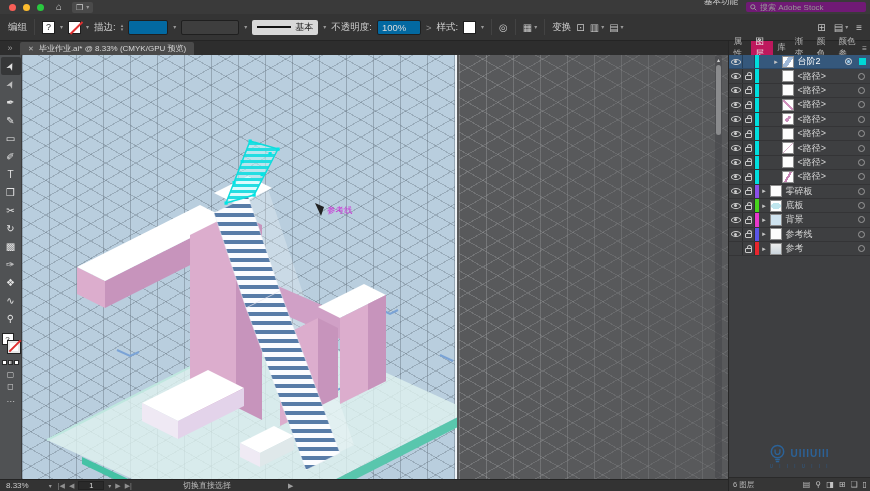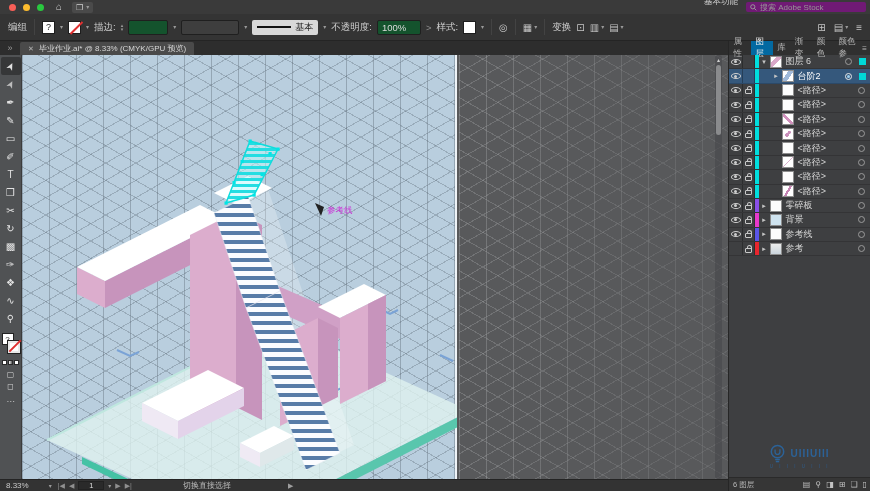--- a/index.html
+++ b/index.html
@@ -17,21 +17,21 @@
   .tb-title{position:absolute;left:0;right:0;text-align:center;color:#c4c4c4;pointer-events:none;}
   .tb-ws{position:absolute;right:132px;display:flex;align-items:center;gap:4px;color:#cdcdcd;flex-direction:column;}
   .tb-search{position:absolute;right:4px;width:120px;height:10px;background:#701a75;border-radius:2px;display:flex;align-items:center;gap:3px;padding:0 4px;color:#969696;font-size:8px;}
   .chev{font-size:6px;color:#9a9a9a;line-height:6px;}
 
   
   .controlbar{position:absolute;left:0;top:14px;width:870px;height:27px;background:#343434;border-bottom:1px solid #242424;display:flex;align-items:center;font-size:9.5px;color:#cfcfcf;gap:5px;padding:0 8px;}
   .cb-sep{width:1px;height:16px;background:#434343;margin:0 2px;flex:0 0 auto;}
   .swatch{width:13px;height:13px;background:#fff;border:1px solid #1d1d1d;display:flex;align-items:center;justify-content:center;color:#222;font-size:9px;position:relative;flex:0 0 auto;}
   .swatch.none:after{content:"";position:absolute;left:-1px;top:5px;width:17px;height:2px;background:#e03030;transform:rotate(-45deg);}
-  .cb-box{height:15px;background:#14532d;border:1px solid #1f1f1f;border-radius:2px;display:flex;align-items:center;padding:0 4px;color:#dcdcdc;}
+  .cb-box{height:15px;background:#0369a1;border:1px solid #1f1f1f;border-radius:2px;display:flex;align-items:center;padding:0 4px;color:#dcdcdc;}
   .cb-box.dim{background:#3e3e3e;color:#8a8a8a;width:58px;}
   .stepper{display:flex;flex-direction:column;font-size:5px;line-height:4px;color:#9a9a9a;}
   .strokestyle{height:15px;background:#d8d8d8;border-radius:2px;color:#1a1a1a;display:flex;align-items:center;gap:4px;padding:0 5px;font-size:9px;}
   .strokestyle .line{width:34px;height:2px;background:#111;}
   .cb-ic{color:#c6c6c6;font-size:10px;display:flex;align-items:center;gap:2px;}
   .cb-right{margin-left:auto;display:flex;align-items:center;gap:8px;font-size:10px;color:#c6c6c6;}
 
   
   .tabrow{position:absolute;left:0;top:41px;width:728px;height:14px;background:#2d2d2d;display:flex;align-items:flex-end;font-size:8px;color:#c9c9c9;}
   .tab-ovf{width:20px;text-align:center;color:#9a9a9a;font-size:9px;padding-bottom:2px;}
@@ -76,21 +76,21 @@
   .sb-zoom{display:flex;align-items:center;gap:20px;}
   .sb-nav{display:flex;align-items:center;gap:4px;color:#8f8f8f;font-size:7px;}
   .sb-box{height:9px;min-width:26px;background:#2a2a2a;border:1px solid #222;display:flex;align-items:center;justify-content:center;color:#ddd;font-size:7.5px;padding:0 3px;}
   .sb-hint{position:absolute;left:137px;width:140px;text-align:center;color:#bdbdbd;}
   .sb-play{position:absolute;left:288px;color:#9d9d9d;font-size:7px;}
 
   
   .rightpanel{position:absolute;left:728px;top:41px;width:142px;height:450px;background:#3e3f41;border-left:1px solid #262626;}
   .ptabs{height:14px;background:#303030;display:flex;align-items:center;font-size:8.5px;color:#b5b5b5;}
   .ptab{padding:0 4.5px;height:14px;display:flex;align-items:center;}
-  .ptab.active{background:#0369a1;color:#ececec;}
+  .ptab.active{background:#be185d;color:#ececec;}
   .pmenu{margin-left:auto;padding-right:3px;font-size:8px;color:#b5b5b5;}
   .layerlist{position:relative;}
   .lrow{display:flex;align-items:center;height:14.4px;border-bottom:1px solid rgba(0,0,0,.16);font-size:9px;color:#d6d6d6;position:relative;}
   .lrow.sel{background:#35587c;color:#fff;}
   .cell{height:100%;display:flex;align-items:center;justify-content:center;flex:0 0 auto;}
   .eyec{width:14px;border-right:1px solid rgba(0,0,0,.28);}
   .lockc{width:12px;border-right:1px solid rgba(0,0,0,.28);}
   .icon-eye{width:10px;height:6px;border:1px solid #cfcfcf;border-radius:50%;position:relative;}
   .icon-eye:after{content:"";position:absolute;left:2.5px;top:0.5px;width:3px;height:3px;border-radius:50%;background:#cfcfcf;}
   .icon-lock{width:7px;height:5px;border:1px solid #c9c9c9;border-radius:1px;position:relative;margin-top:3px;}
@@ -373,34 +373,20 @@
 
     <div class="ptab">属性</div>
         <div class="ptab active">图层</div>
         <div class="ptab">库</div>
         <div class="ptab">渐变</div>
         <div class="ptab">颜色</div>
         <div class="ptab">颜色参</div>
         <div class="pmenu">≡</div>
       </div>
     <div class="layerlist" id="layerlist">
-        <div class="lrow">
-          <div class="cell eyec">
-            <div class="icon-eye"></div>
-          </div>
-          <div class="cell lockc"></div>
-          <div class="lbar" style="background: rgb(0, 222, 222);"></div>
-          <div class="lind" style="width: 0px;"></div>
-          <div class="lchev">▾</div>
-          <div class="th th-art"></div>
-          <div class="lname">图层 6</div>
-          <div class="lspace"></div>
-          <div class="target"></div>
-          <div class="selchip"></div>
-        </div>
         <div class="lrow sel">
           <div class="cell eyec">
             <div class="icon-eye"></div>
           </div>
           <div class="cell lockc"></div>
           <div class="lbar" style="background: rgb(0, 222, 222);"></div>
           <div class="lind" style="width: 12px;"></div>
           <div class="lchev">▸</div>
           <div class="th th-stair"></div>
           <div class="lname">台阶2</div>
@@ -533,20 +519,35 @@
             <div class="icon-eye"></div>
           </div>
           <div class="cell lockc">
             <div class="icon-lock"></div>
           </div>
           <div class="lbar" style="background: rgb(138, 79, 232);"></div>
           <div class="lind" style="width: 0px;"></div>
           <div class="lchev">▸</div>
           <div class="th th-blank"></div>
           <div class="lname">零碎板</div>
+          <div class="lspace"></div>
+          <div class="target"></div>
+        </div>
+        <div class="lrow">
+          <div class="cell eyec">
+            <div class="icon-eye"></div>
+          </div>
+          <div class="cell lockc">
+            <div class="icon-lock"></div>
+          </div>
+          <div class="lbar" style="background: rgb(70, 212, 28);"></div>
+          <div class="lind" style="width: 0px;"></div>
+          <div class="lchev">▸</div>
+          <div class="th th-cyan"></div>
+          <div class="lname">底板</div>
           <div class="lspace"></div>
           <div class="target"></div>
         </div>
         <div class="lrow">
           <div class="cell eyec">
             <div class="icon-eye"></div>
           </div>
           <div class="cell lockc">
             <div class="icon-lock"></div>
           </div>

